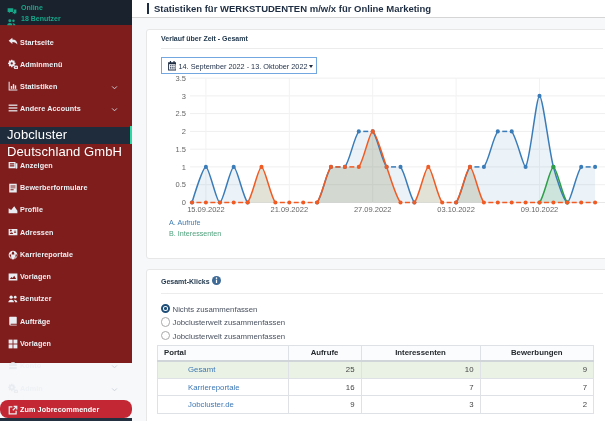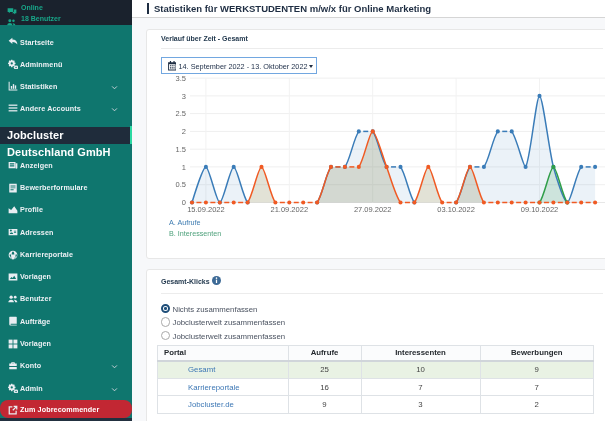--- a/index.html
+++ b/index.html
@@ -1,30 +1,30 @@
 <!DOCTYPE html>
 <html><head><meta charset="utf-8">
 <style>
 * { margin:0; padding:0; box-sizing:border-box; }
 html,body { width:605px; height:421px; overflow:hidden; font-family:"Liberation Sans",sans-serif; background:#f7f8fa; }
 #page { position:relative; width:605px; height:421px; }
 
 
-#sidebar { position:absolute; left:0; top:0; width:132px; height:421px; background:#0f766e; }
+#sidebar { position:absolute; left:0; top:0; width:132px; height:363px; background:#7f1d1d; }
 #stop { position:absolute; left:0; top:0; width:132px; height:25px; background:#1a222d; }
 .tline { position:absolute; left:21px; font-size:7px; font-weight:700; color:#18a689; }
 .tic { position:absolute; left:7px; }
 #smenu { position:absolute; top:30.5px; left:0; width:132px; }
 .sitem.t { height:22px; }
 .sitem { position:relative; height:22.3px; }
 .sic { position:absolute; left:7px; top:50%; transform:translateY(-50%); width:12px; text-align:center; }
 .sic svg { vertical-align:middle; }
 .slab { position:absolute; left:20px; top:50%; transform:translateY(-50%); font-size:7.2px; font-weight:600; color:#eef1f5; letter-spacing:0.1px; }
 .chev { position:absolute; right:14px; top:50%; transform:translateY(-50%); }
-.shead { position:relative; height:16.5px; margin:8.5px 0 10px 0; background:#1f2c3b; color:#fff; font-size:11px; font-weight:700; line-height:16.5px; padding-left:7px; letter-spacing:0.1px; }
+.shead { position:relative; height:16.5px; margin:8.5px 0 10px 0; background:#1f2c3b; color:#fff; font-size:13px; font-weight:400; line-height:16.5px; padding-left:7px; letter-spacing:0.1px; }
 .teal { position:absolute; right:0; top:-1px; width:2.5px; height:17.5px; background:#2bd9a2; }
 #sred { position:absolute; left:0; top:400px; width:132px; height:17.5px; background:#c22733; color:#fff;border-radius:8px; }
 #sred .slab { color:#fff; }
 #sbot { position:absolute; left:0; top:417.5px; width:132px; height:3.5px; background:#22303f; }
 
 
 #content { position:absolute; left:132px; top:0; width:473px; height:313px; }
 #topbar { position:absolute; left:0; top:0; width:473px; height:17.5px; background:#fff; border-bottom:1px solid #d5d5d5; }
 #h1bar { position:absolute; left:14.5px; top:3px; width:2.5px; height:11px; background:#1e2d42; }
 #h1 { position:absolute; left:22px; top:2.5px; font-size:9.5px; font-weight:700; color:#1e2d42; }
@@ -52,21 +52,21 @@
 .radio { position:absolute; left:0; top:0; width:9.4px; height:9.4px; border:1.3px solid #a9a9a9; border-radius:50%; background:#fff; }
 .radio.on { border:2.3px solid #1f4e79; }
 .radio .dot { position:absolute; left:1.1px; top:1.1px; width:2.6px; height:2.6px; border-radius:50%; background:#1f4e79; }
 .rlab { position:absolute; left:11.5px; top:1px; font-size:7.8px; color:#4a5260; white-space:nowrap; }
 
 
 #tbl { position:absolute; left:10px; top:75px; width:437px; border-collapse:collapse; font-size:7.8px; }
 #tbl th, #tbl td { border:1px solid #dee2e6; height:17.7px; padding:0 6px; }
 #tbl th { border-bottom:2px solid #d0d5da; background:#fbfcfd; color:#24292e; font-weight:700; text-align:center; height:15px; }
 #tbl th.l { text-align:left; }
-#tbl td { color:#444; text-align:center; }
+#tbl td { color:#444; text-align:right; }
 #tbl td.l { text-align:left; color:#3e78b5;padding-left:30px; }
 #tbl tr.g td { background:#e9f2e4; }
 </style></head>
 <body>
 <div id="page">
   <div id="sidebar">
     <div id="stop">
       <span class="tic" style="top:3px"><svg width="10" height="10" viewBox="0 0 16 16" fill="#18a689">
             <path d="M1 2h9v6H5L3 10V8H1z"></path>
             <path d="M11 4h4v6h-2v2l-2-2h-3l2-2h1z"></path>

